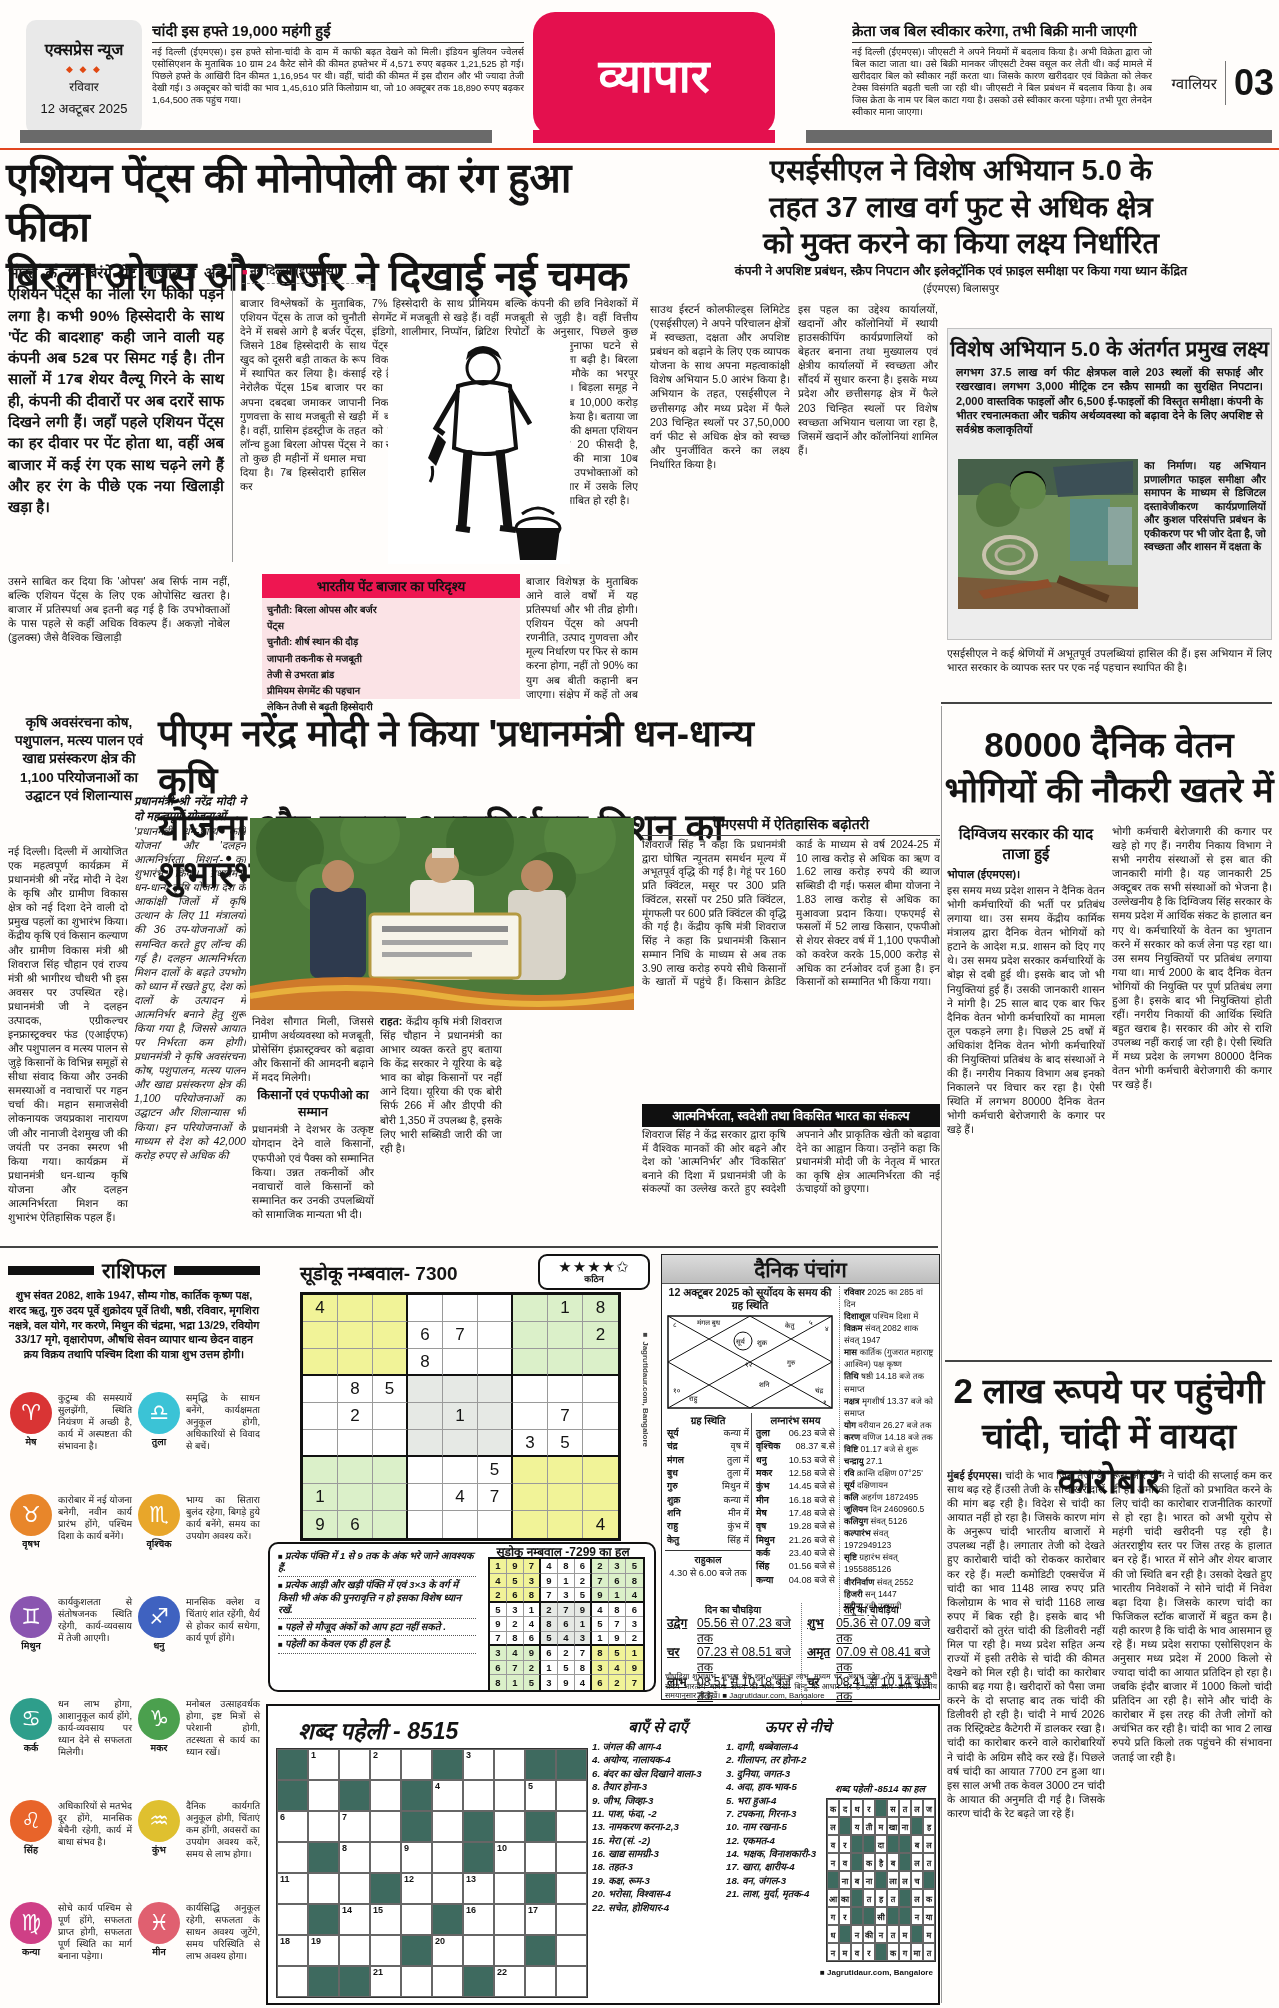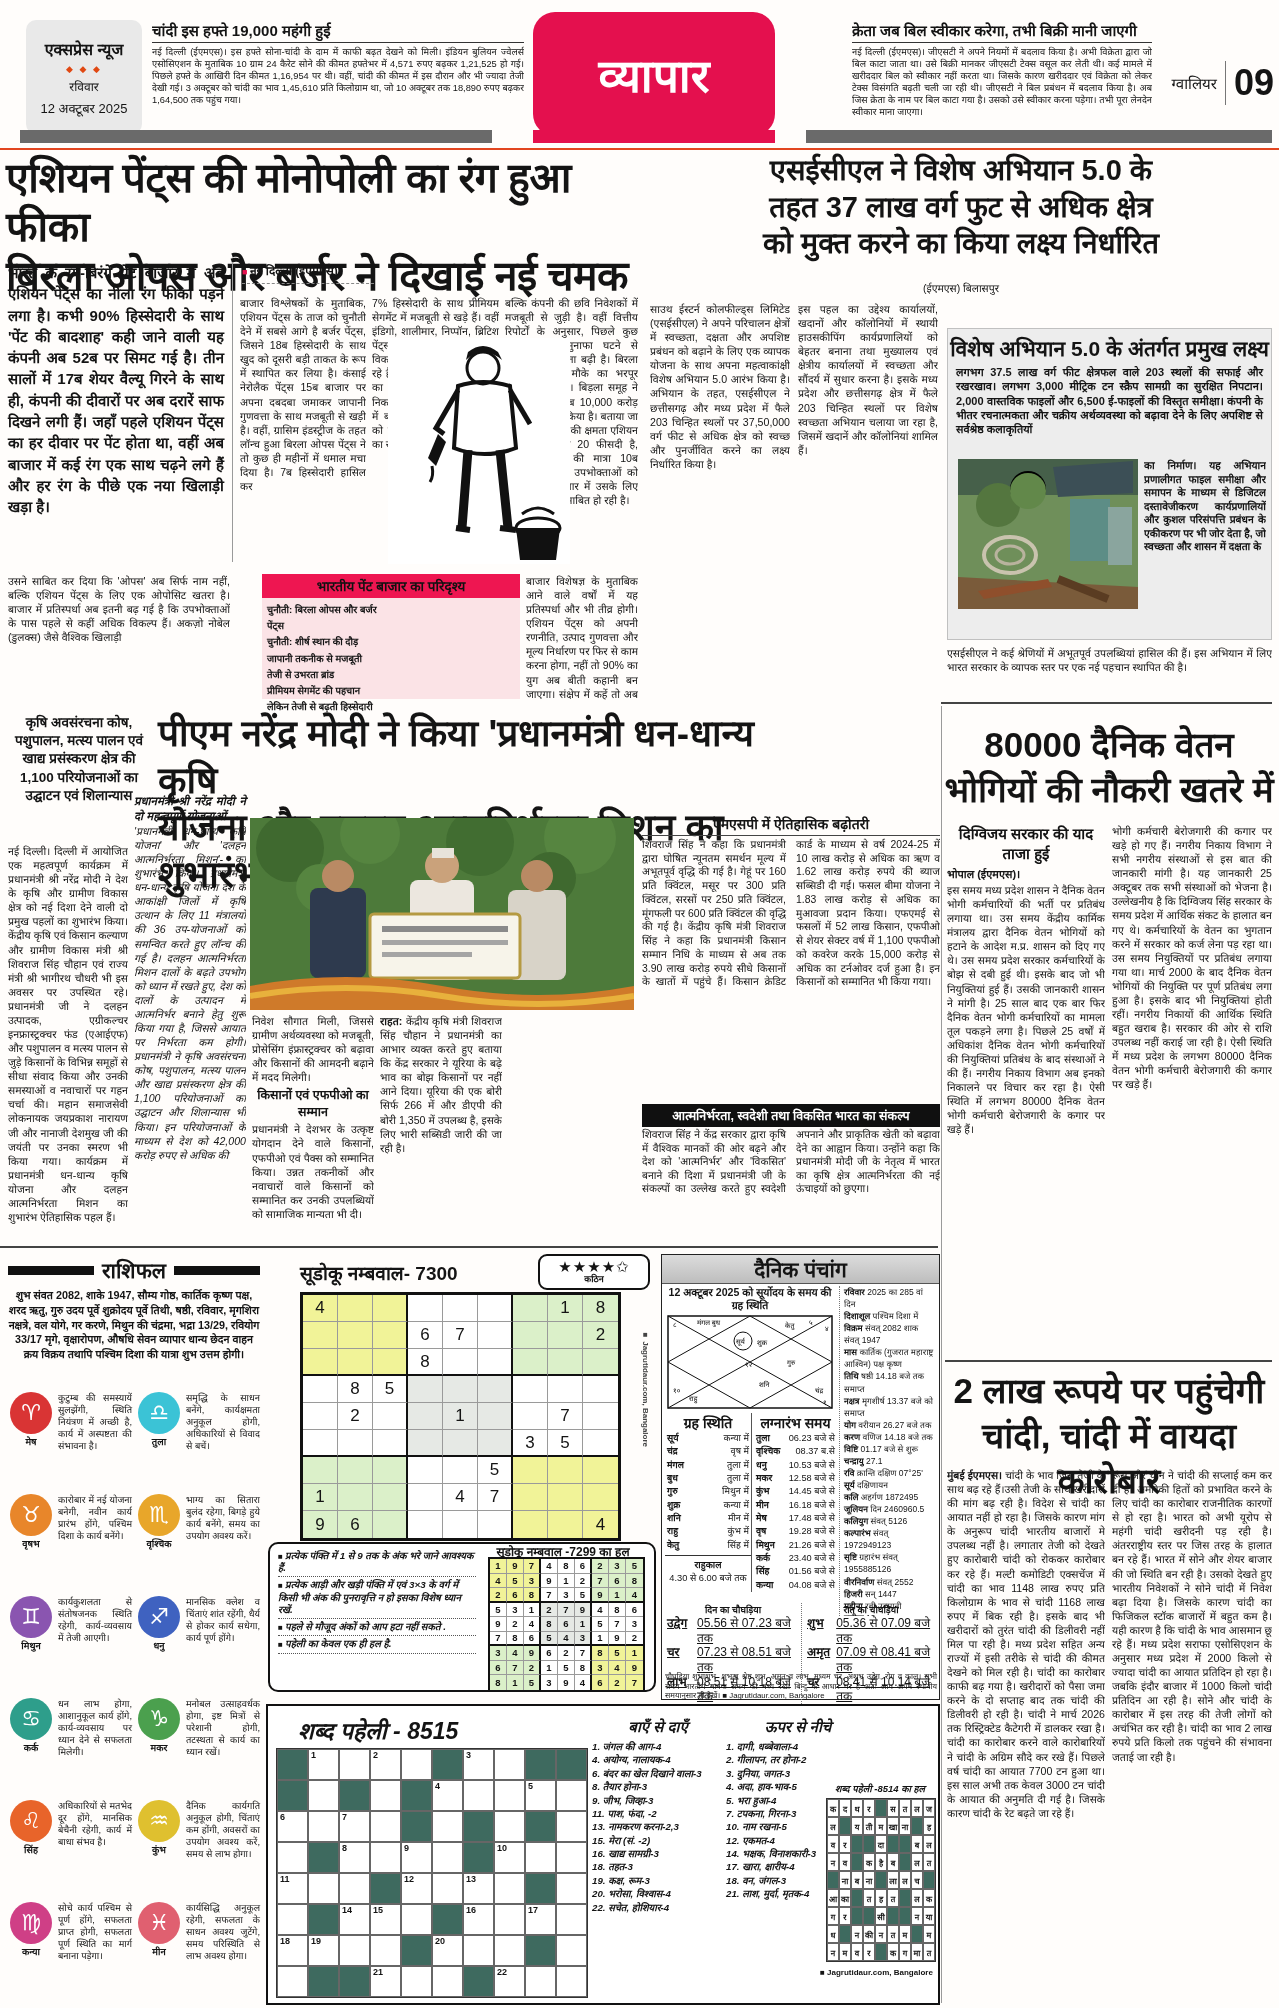--- a/index.html
+++ b/index.html
@@ -100,21 +100,21 @@
   .sd-sol { position:absolute; left:218px; top:13px; border:2px solid #111; display:grid; grid-template-columns:repeat(9,17px); grid-auto-rows:14.5px; }
   .sd-sol .sd-cell { font-size:9.5px; font-weight:bold; }
 
   
   .pn-box { left:661px; top:1254px; width:279px; height:446px; border:1.5px solid #222; background:#fff; }
   .pn-head { background:linear-gradient(#dcdcdc,#bdbdbd); font-size:21px; font-weight:800; text-align:center; border-bottom:1px solid #555; }
   .pn-sub { position:absolute; left:3px; top:31px; width:170px; font-size:10.6px; font-weight:bold; text-align:center; line-height:1.25; }
   .pn-chart { position:absolute; left:5px; top:60px; width:166px; height:94px; }
   .pn-tables { position:absolute; left:3px; top:158px; width:172px; display:flex; }
   .pn-t-col { width:50%; }
-  .pn-t-h { font-size:14px; font-weight:bold; text-align:center; }
+  .pn-t-h { font-size:10px; font-weight:bold; text-align:center; }
   .pn-row { display:flex; justify-content:space-between; font-size:9.2px; line-height:1.45; padding:0 2px; }
   .pn-rahu { border-top:1px solid #333; margin-top:3px; padding-top:2px; text-align:center; font-size:9.3px; }
   .pn-right { position:absolute; left:177px; top:31px; width:99px; height:330px; border-left:1px dotted #777; padding:0 2px 0 4px; overflow:hidden; }
   .pn-item { font-size:8.5px; line-height:1.42; }
   .pn-chau { position:absolute; left:3px; top:348px; width:272px; display:flex; }
   .pn-chau-col { width:50%; }
   .pn-chau-h { font-size:9.3px; font-weight:bold; text-align:center; }
   .pn-chau-row { font-size:12px; line-height:1.22; display:flex; gap:3px; padding:0 2px;text-decoration:underline; }
   .pn-note { position:absolute; left:3px; top:417px; width:272px; font-size:7.8px; line-height:1.25; text-align:justify; }
 
@@ -158,21 +158,21 @@
   </div>
 
   <div class="abs brief" style="left:852px; top:20px; width:300px; height:110px;">
     <h3>क्रेता जब बिल स्वीकार करेगा, तभी बिक्री मानी जाएगी</h3>
     <p>नई दिल्ली (ईएमएस)। जीएसटी ने अपने नियमों में बदलाव किया है। अभी विक्रेता द्वारा जो बिल काटा जाता था। उसे बिक्री मानकर जीएसटी टेक्स वसूल कर लेती थी। कई मामले में खरीददार बिल को स्वीकार नहीं करता था। जिसके कारण खरीददार एवं विक्रेता को लेकर टेक्स विसंगति बढ़ती चली जा रही थी। जीएसटी ने बिल प्रबंधन में बदलाव किया है। अब जिस क्रेता के नाम पर बिल काटा गया है। उसको उसे स्वीकार करना पड़ेगा। तभी पूरा लेनदेन स्वीकार माना जाएगा।</p>
   </div>
 
   <div class="abs folio">
     <span class="folio-city">ग्वालियर</span>
     <span class="folio-sep"></span>
-    <span class="folio-no">09</span>
+    <span class="folio-no">03</span>
   </div>
 
   <div class="abs band" style="left:20px; width:472px; background:#6a6a6a;"></div>
   <div class="abs band" style="left:533px; width:242px; background:#e4104e;"></div>
   <div class="abs band" style="left:806px; width:466px; background:#6a6a6a;"></div>
   <div class="abs thinline"></div>
 
   <div class="abs p-h1">
     <span>एशियन पेंट्स की मोनोपोली का रंग हुआ फीका</span>
     <span class="hl-line2">बिरला ओपस और बर्जर ने दिखाई नई चमक</span>
@@ -213,20 +213,21 @@
         </div>
     </div>
   </div>
   <div class="abs body-txt" style="left:526px; top:574px; width:112px; height:128px;">बाजार विशेषज्ञ के मुताबिक आने वाले वर्षों में यह प्रतिस्पर्धा और भी तीव्र होगी। एशियन पेंट्स को अपनी रणनीति, उत्पाद गुणवत्ता और मूल्य निर्धारण पर फिर से काम करना होगा, नहीं तो 90% का युग अब बीती कहानी बन जाएगा। संक्षेप में कहें तो अब दीवारों पर सिर्फ एशियन का नहीं, बिरला और बर्जर का भी रंग चढ़ने लगा है। मोनोपोली की दीवार दरक चुकी है, और अब हर कंपनी अपनी ब्रश स्ट्रोक से भारतीय बाजार को रंगने की होड़ में है।</div>
 
   <div class="abs s-head">
     <span>एसईसीएल ने विशेष अभियान 5.0 के</span>
     <span class="hl-line2">तहत 37 लाख वर्ग फुट से अधिक क्षेत्र</span>
     <span class="hl-line2">को मुक्त करने का किया लक्ष्य निर्धारित</span>
   </div>
+  <div class="abs s-deck">कंपनी ने अपशिष्ट प्रबंधन, स्क्रैप निपटान और इलेक्ट्रॉनिक एवं फ़ाइल समीक्षा पर किया गया ध्यान केंद्रित</div>
   <div class="abs s-byline">(ईएमएस) बिलासपुर</div>
   <div class="abs body-txt" style="left:650px; top:302px; width:140px; height:396px;">साउथ ईस्टर्न कोलफील्ड्स लिमिटेड (एसईसीएल) ने अपने परिचालन क्षेत्रों में स्वच्छता, दक्षता और अपशिष्ट प्रबंधन को बढ़ाने के लिए एक व्यापक योजना के साथ अपना महत्वाकांक्षी विशेष अभियान 5.0 आरंभ किया है। अभियान के तहत, एसईसीएल ने छत्तीसगढ़ और मध्य प्रदेश में फैले 203 चिन्हित स्थलों पर 37,50,000 वर्ग फीट से अधिक क्षेत्र को स्वच्छ और पुनर्जीवित करने का लक्ष्य निर्धारित किया है।</div>
   <div class="abs body-txt" style="left:798px; top:302px; width:140px; height:396px;">इस पहल का उद्देश्य कार्यालयों, खदानों और कॉलोनियों में स्थायी हाउसकीपिंग कार्यप्रणालियों को बेहतर बनाना तथा मुख्यालय एवं क्षेत्रीय कार्यालयों में स्वच्छता और सौंदर्य में सुधार करना है। इसके मध्य प्रदेश और छत्तीसगढ़ क्षेत्र में फैले 203 चिन्हित स्थलों पर विशेष स्वच्छता अभियान चलाया जा रहा है, जिसमें खदानें और कॉलोनियां शामिल हैं।</div>
   <div class="abs s-goals">
     <div class="s-goals-title">विशेष अभियान 5.0 के अंतर्गत प्रमुख लक्ष्य</div>
     <div class="s-goals-b1">लगभग 37.5 लाख वर्ग फीट क्षेत्रफल वाले 203 स्थलों की सफाई और रखरखाव। लगभग 3,000 मीट्रिक टन स्क्रैप सामग्री का सुरक्षित निपटान। 2,000 वास्तविक फाइलों और 6,500 ई-फाइलों की विस्तृत समीक्षा। कंपनी के भीतर रचनात्मकता और चक्रीय अर्थव्यवस्था को बढ़ावा देने के लिए अपशिष्ट से सर्वश्रेष्ठ कलाकृतियों</div>
     <div class="s-photo">
       <svg viewBox="0 0 180 150" width="180" height="150">
         <rect width="180" height="150" fill="#6f8f5a"></rect>
         <rect x="0" y="0" width="180" height="36" fill="#46604a"></rect>

